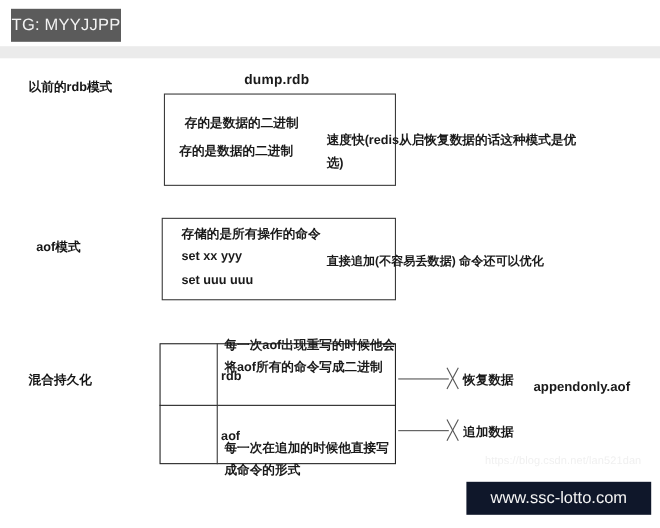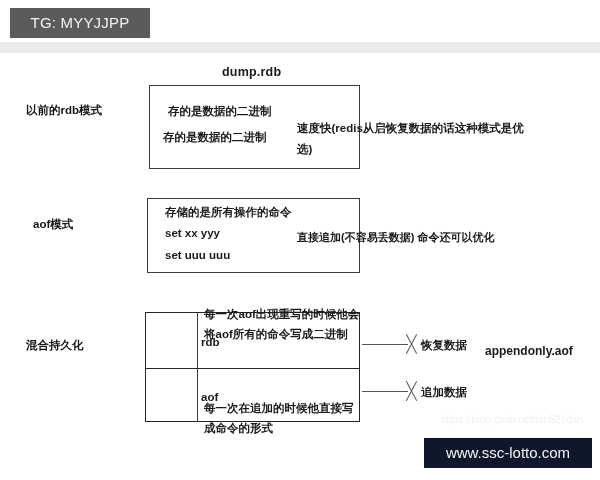--- a/index.html
+++ b/index.html
@@ -14,21 +14,21 @@
     position: relative;
     overflow: hidden;
     color: #1a1a1a;
   }
 
   
   #top-banner {
     position: absolute;
     left: 10px;
     top: 8px;
-    width: 140px;
+    width: 100px;
     height: 30px;
     background: #5b5b5b;
     color: #f2f2f2;
     font-size: 15px;
     line-height: 30px;
     text-align: center;
     letter-spacing: 0.2px;
     z-index: 9;
   }
   #top-strip {
@@ -69,21 +69,21 @@
   }
 
   
   .row-label {
     position: absolute;
     font-weight: bold;
     font-size: 11.5px;
     color: #151515;
     white-space: nowrap;
   }
-  #label-rdb   { left: 26px; top: 103px; text-align: right;  }
+  #label-rdb   { left: 26px; top: 72px; text-align: right;  }
   #label-aof   { left: 33px; top: 217px; }
   #label-mixed { left: 26px; top: 338px; }
 
   
   .diagram-box {
     position: absolute;
     border: 1px solid #3b3b3b;
     background: #ffffff;
     box-sizing: border-box;
   }

